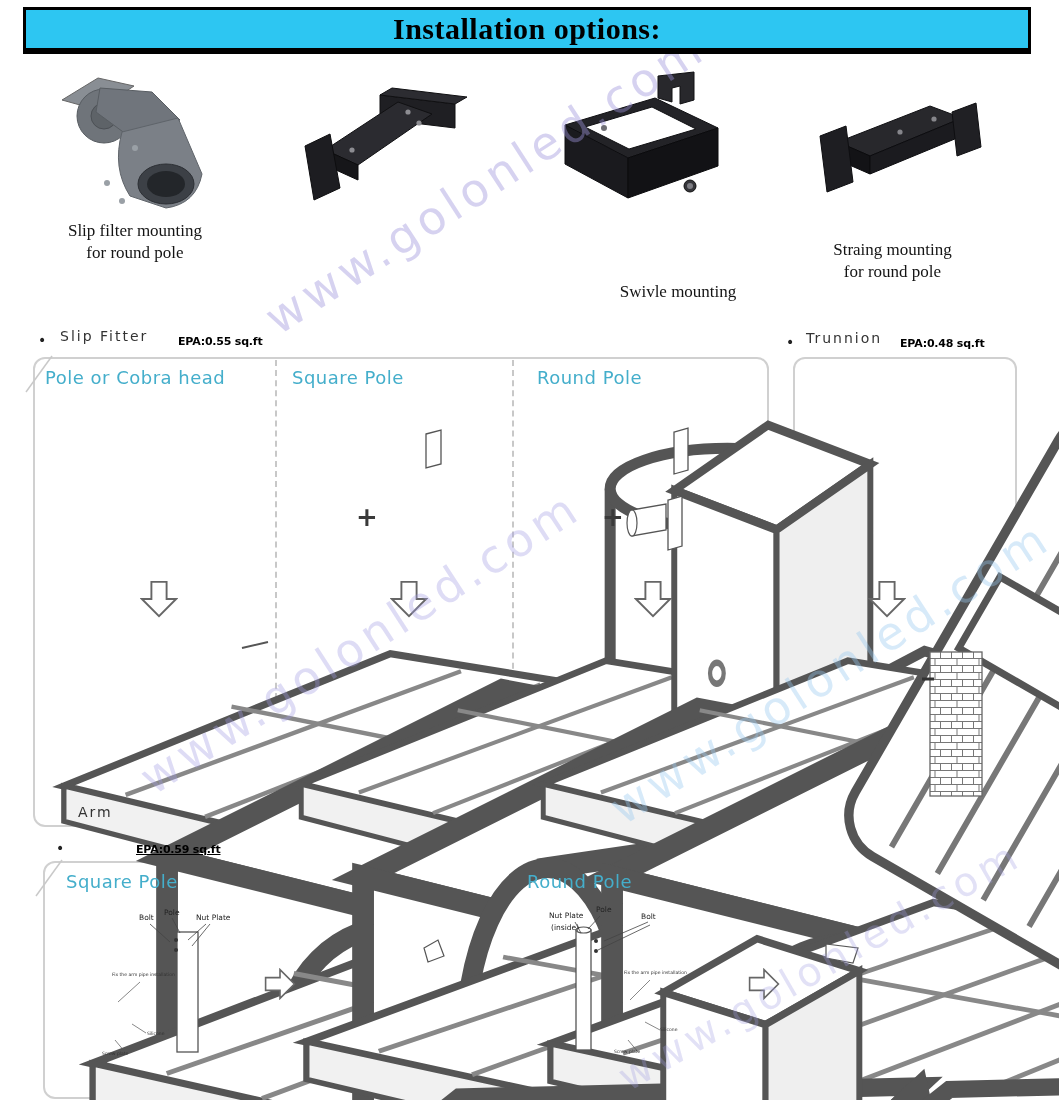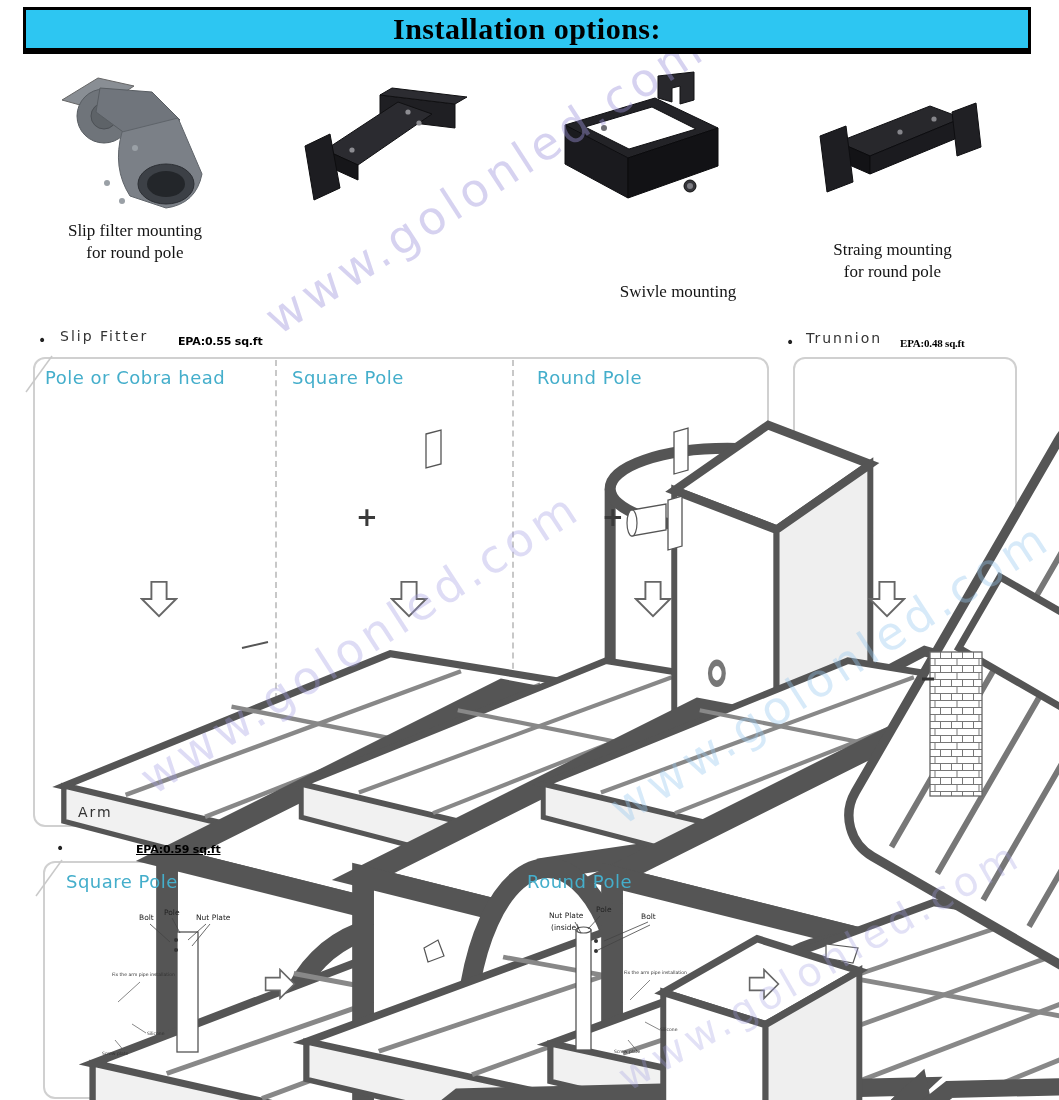--- a/index.html
+++ b/index.html
@@ -333,21 +333,21 @@
     <div>Straing mounting</div>
     <div>for round pole</div>
   </div>
 
   <div class="sec-bullet" style="left:38px;top:332px;">•</div>
   <div class="sec-title" style="left:60px;top:328px;">Slip Fitter</div>
   <div class="sec-epa" style="left:178px;top:335px;">EPA:0.55 sq.ft</div>
 
   <div class="sec-bullet" style="left:786px;top:334px;">•</div>
   <div class="sec-title" style="left:806px;top:330px;">Trunnion</div>
-  <div class="sec-epa" style="left:900px;top:337px;font-family:Liberation Serif, serif;">EPA:0.48 sq.ft</div>
+  <div class="sec-epa" style="left:900px;top:337px;">EPA:0.48 sq.ft</div>
 
   <div class="sec-bullet" style="left:56px;top:840px;">•</div>
   <div class="sec-title" style="left:78px;top:804px;">Arm</div>
   <div class="sec-epa" style="left:136px;top:843px;text-decoration:underline;">EPA:0.59 sq.ft</div>
 
   <div class="col-h" style="left:45px;top:367px;">Pole or Cobra head</div>
   <div class="col-h" style="left:292px;top:367px;">Square Pole</div>
   <div class="col-h" style="left:537px;top:367px;">Round Pole</div>
   <div class="col-h" style="left:66px;top:871px;">Square Pole</div>
   <div class="col-h" style="left:527px;top:871px;">Round Pole</div>

